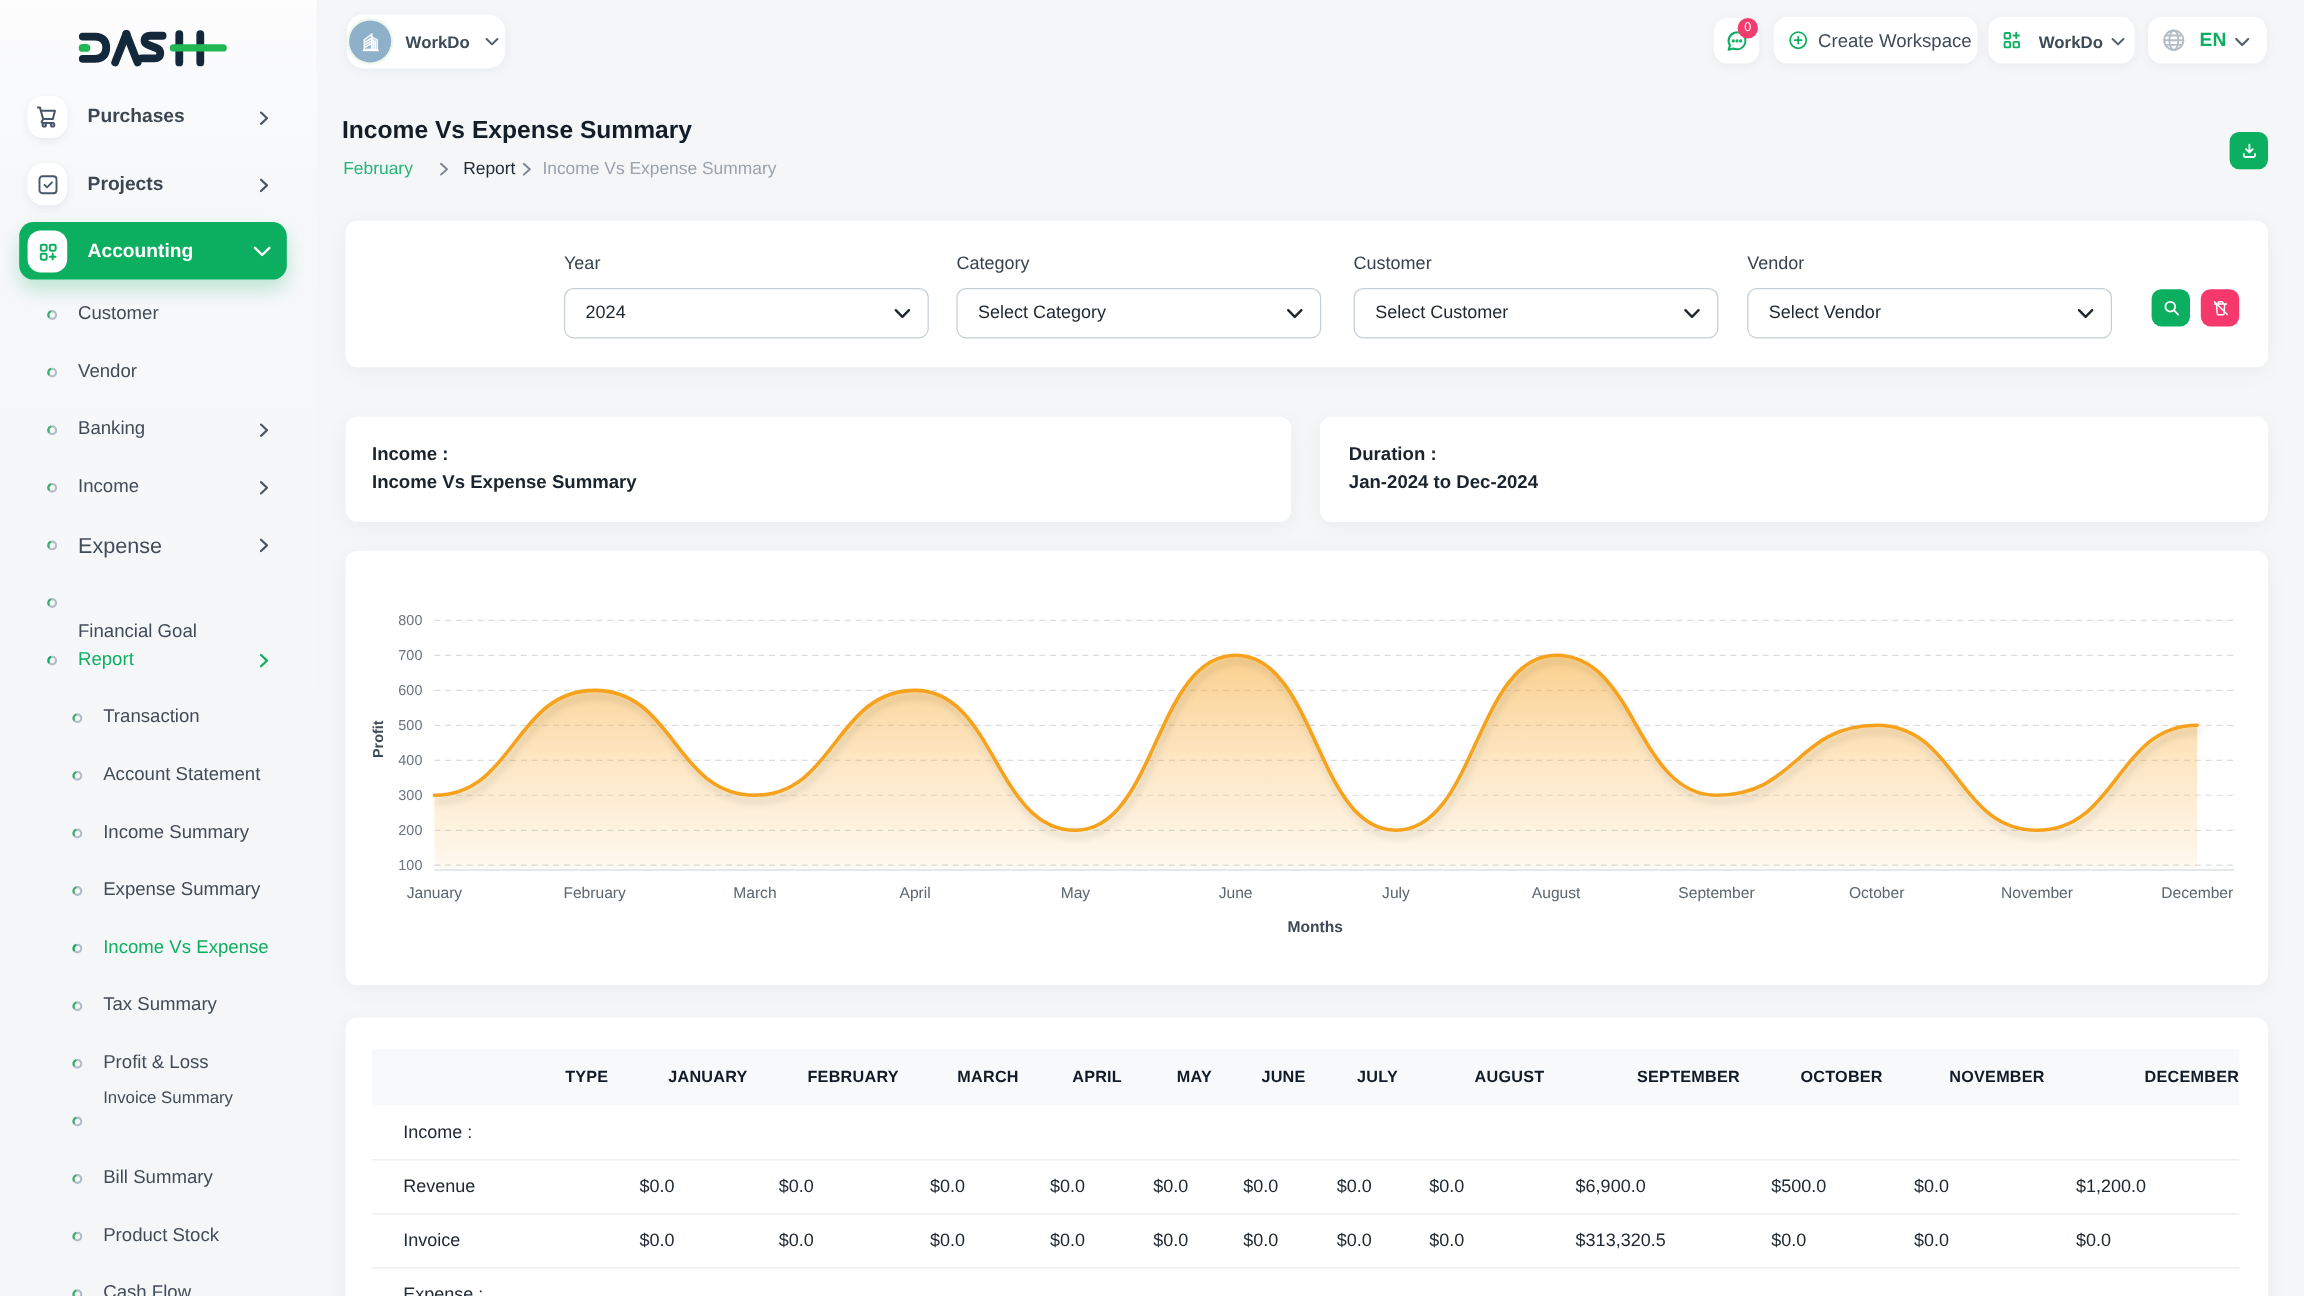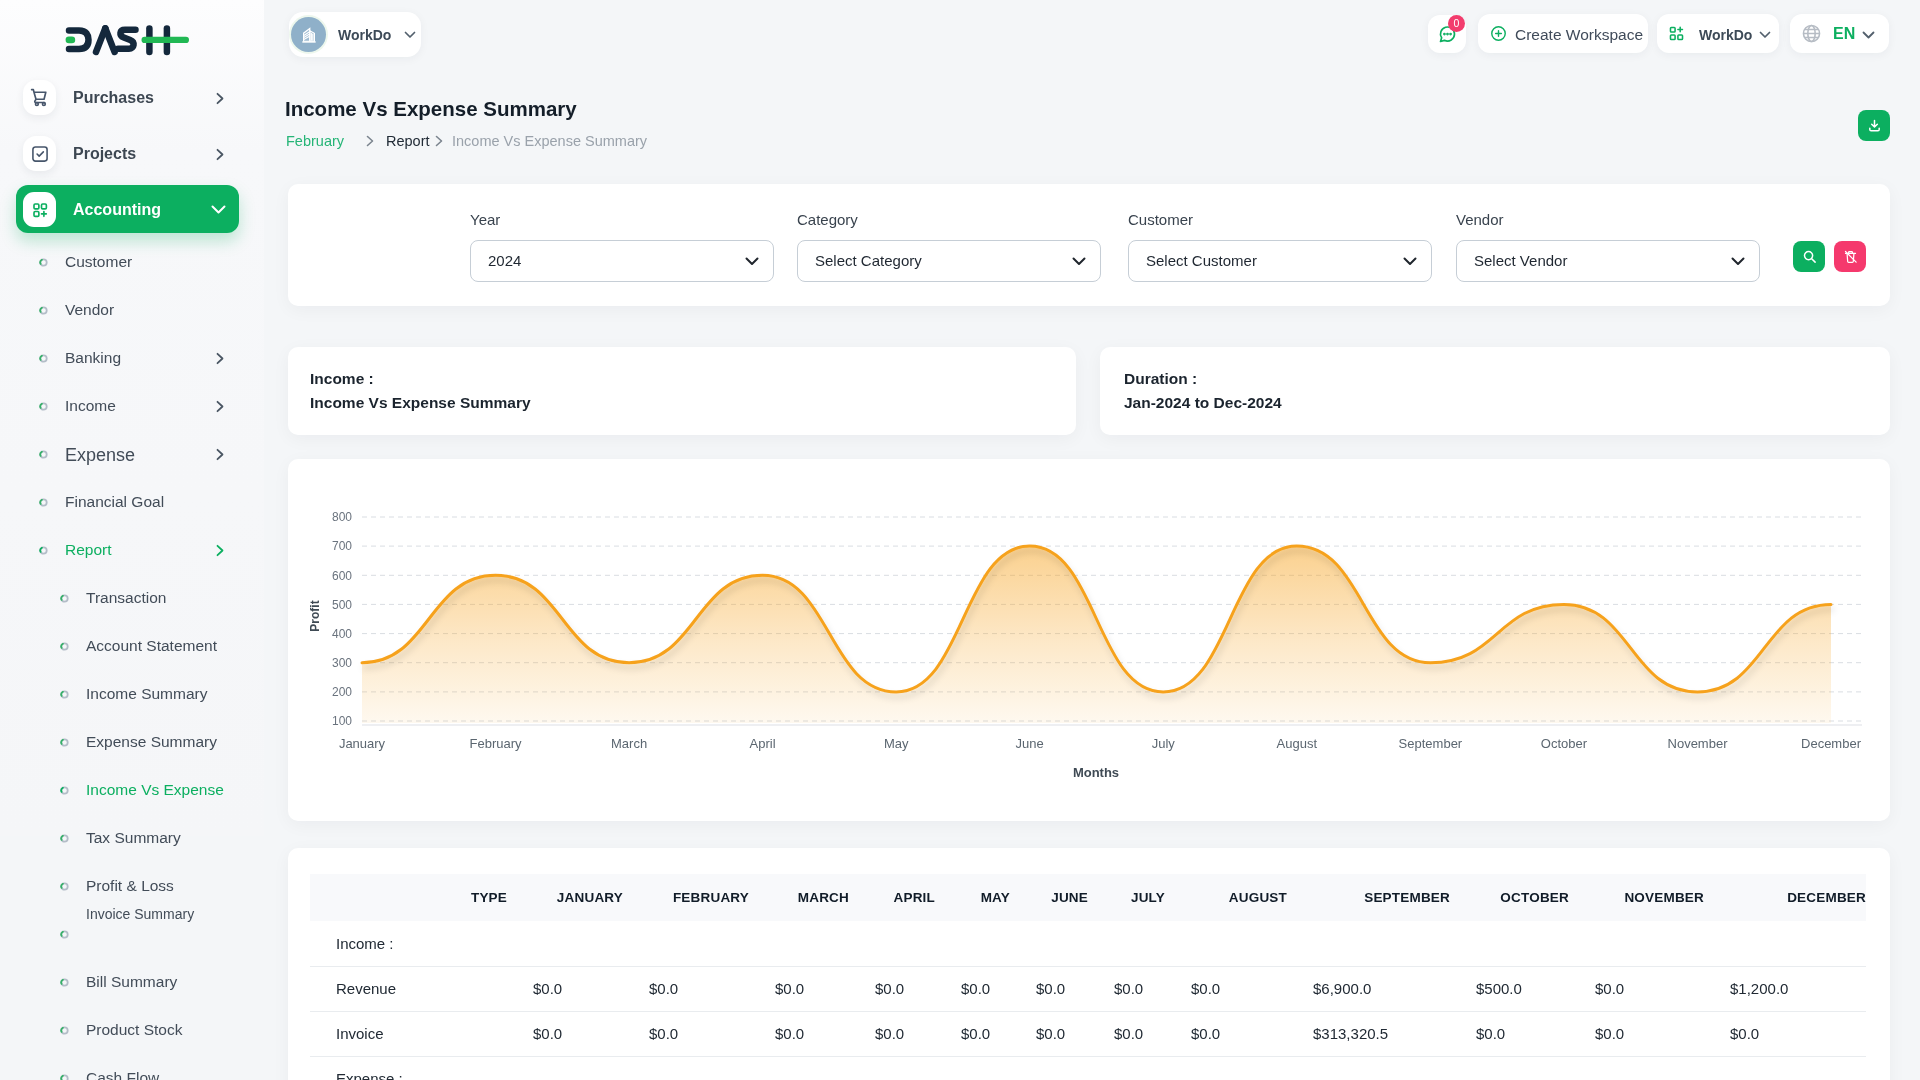--- a/index.html
+++ b/index.html
@@ -115,21 +115,21 @@
     <path d="M1.6 5.9 A3.2 3.2 0 0 1 2.9 1.7" fill="none" stroke="#36b169" stroke-width="1.8" stroke-linecap="round"></path>
   </svg>
       <div class="abs" style="left:65px;top:445px;font-size:18px;color:#424c58">Expense</div>
       <svg class="abs" style="left:216px;top:447.5px" width="8" height="13" viewBox="0 0 8 13" fill="none" stroke="#4a5663" stroke-width="1.8" stroke-linecap="round" stroke-linejoin="round">
         <path d="M1.5 1.8 L6.5 6.5 L1.5 11.2"></path>
       </svg>
       <svg class="abs" style="left:39px;top:497.5px" width="9" height="9" viewBox="0 0 9 9">
     <circle cx="4.5" cy="4.5" r="3.2" fill="none" stroke="#b3bdc8" stroke-width="1.8"></circle>
     <path d="M1.6 5.9 A3.2 3.2 0 0 1 2.9 1.7" fill="none" stroke="#36b169" stroke-width="1.8" stroke-linecap="round"></path>
   </svg>
-      <div class="abs" style="left:65px;top:493px;font-size:15.5px;color:#424c58">Financial Goal</div>
+      <div class="abs" style="left:65px;top:518px;font-size:15.5px;color:#424c58">Financial Goal</div>
       <svg class="abs" style="left:39px;top:545.5px" width="9" height="9" viewBox="0 0 9 9">
     <circle cx="4.5" cy="4.5" r="3.2" fill="none" stroke="#b3bdc8" stroke-width="1.8"></circle>
     <path d="M1.6 5.9 A3.2 3.2 0 0 1 2.9 1.7" fill="none" stroke="#0caf60" stroke-width="1.8" stroke-linecap="round"></path>
   </svg>
       <div class="abs" style="left:65px;top:541px;font-size:15.5px;color:#0caf60">Report</div>
       <svg class="abs" style="left:216px;top:543.5px" width="8" height="13" viewBox="0 0 8 13" fill="none" stroke="#0caf60" stroke-width="1.8" stroke-linecap="round" stroke-linejoin="round">
         <path d="M1.5 1.8 L6.5 6.5 L1.5 11.2"></path>
       </svg>
       <svg class="abs" style="left:60px;top:593.5px" width="9" height="9" viewBox="0 0 9 9">
     <circle cx="4.5" cy="4.5" r="3.2" fill="none" stroke="#b3bdc8" stroke-width="1.8"></circle>

